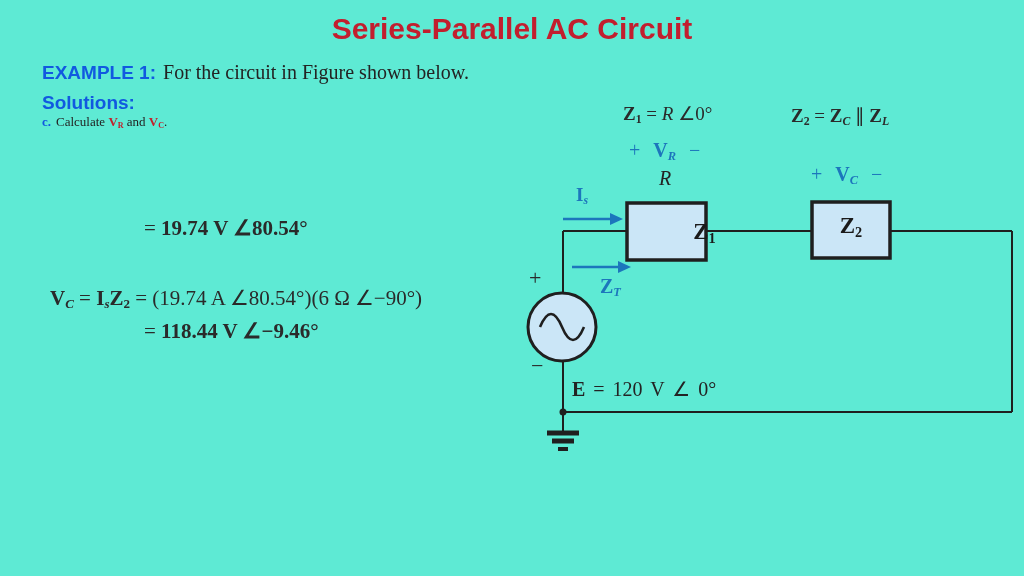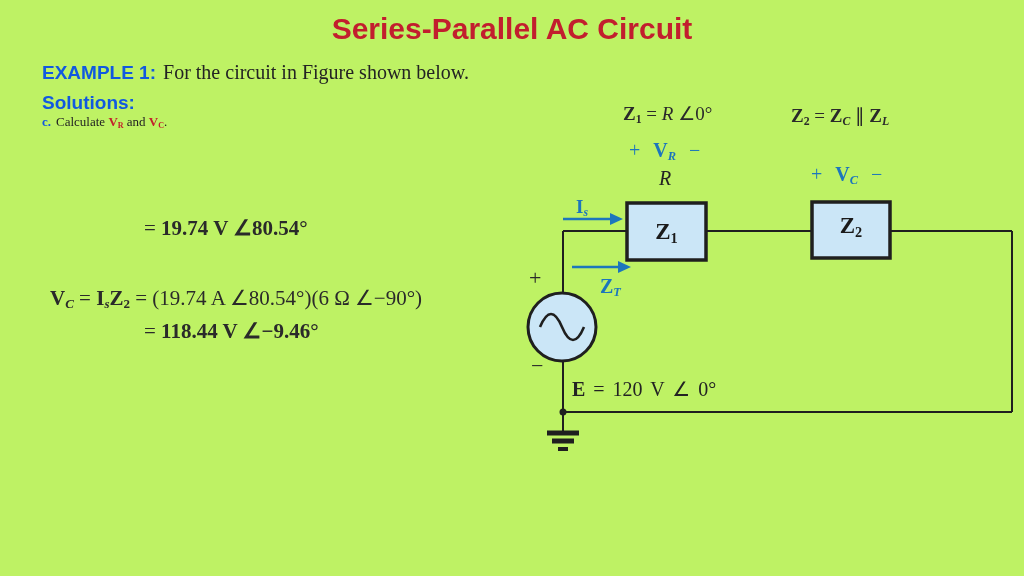--- a/index.html
+++ b/index.html
@@ -5,21 +5,21 @@
   :root{
     --title-red:#c21e2e;
     --header-blue:#1159e0;
     --value-red:#c2202c;
     --circuit-blue:#1c76bc;
     --box-fill:#cbe6f7;
     --wire:#1f1f1f;
   }
   html,body{margin:0;padding:0;background:#e8e8e8;}
   .slide{
-    position:relative;width:1024px;height:576px;background:#bef264;
+    position:relative;width:1024px;height:576px;background:#5eead4;
     overflow:hidden;font-family:"Liberation Serif",serif;color:#232323;
   }
   .abs{position:absolute;line-height:1.12;white-space:nowrap;}
   sub{font-size:0.62em;vertical-align:-0.25em;line-height:0;}
   b{font-weight:bold;}
   i{font-style:italic;}
 
   .title{top:12px;left:0;width:100%;text-align:center;
     font-family:"Liberation Sans",sans-serif;font-weight:bold;
     font-size:30px;color:var(--title-red);}
@@ -51,30 +51,30 @@
   .dot{fill:var(--wire);}
 
   .clabel{font-size:19px;color:#2a2a2a;}
   .z1-eq{left:623px;top:103px;}
   .z2-eq{left:791px;top:105px;}
   .polarity{color:var(--circuit-blue);font-size:20px;word-spacing:8px;}
   .vr-pol{left:629px;top:139px;}
   .vc-pol{left:811px;top:163px;}
   .r-label{left:659px;top:167px;font-size:20px;}
   .blue-sym{color:var(--circuit-blue);font-size:20px;}
-  .is-label{left:576px;top:196px;font-size:19px;}
+  .is-label{left:576px;top:184px;font-size:19px;}
   .zt-label{left:586px;top:275px;margin-left:14px;}
   .src-sign{font-size:22px;color:#2a2a2a;}
   .src-plus{left:529px;top:266px;}
   .src-minus{left:531px;top:354px;}
   .e-label{left:572px;top:378px;font-size:20px;word-spacing:3px;}
 
   .box-label{display:flex;align-items:center;justify-content:center;
     font-size:23px;color:#1a1a1a;}
-  .z1-box-label{left:627px;top:203px;width:79px;height:57px;}
+  .z1-box-label{left:627px;top:203px;width:79px;height:57px;padding-left:38px;}
   .z2-box-label{left:812px;top:202px;width:78px;height:48px;}
 </style>
 </head>
 <body>
 
 <div class="slide">
 
   <div class="abs title">Series-Parallel AC Circuit</div>
 
   <div class="abs example-line">

